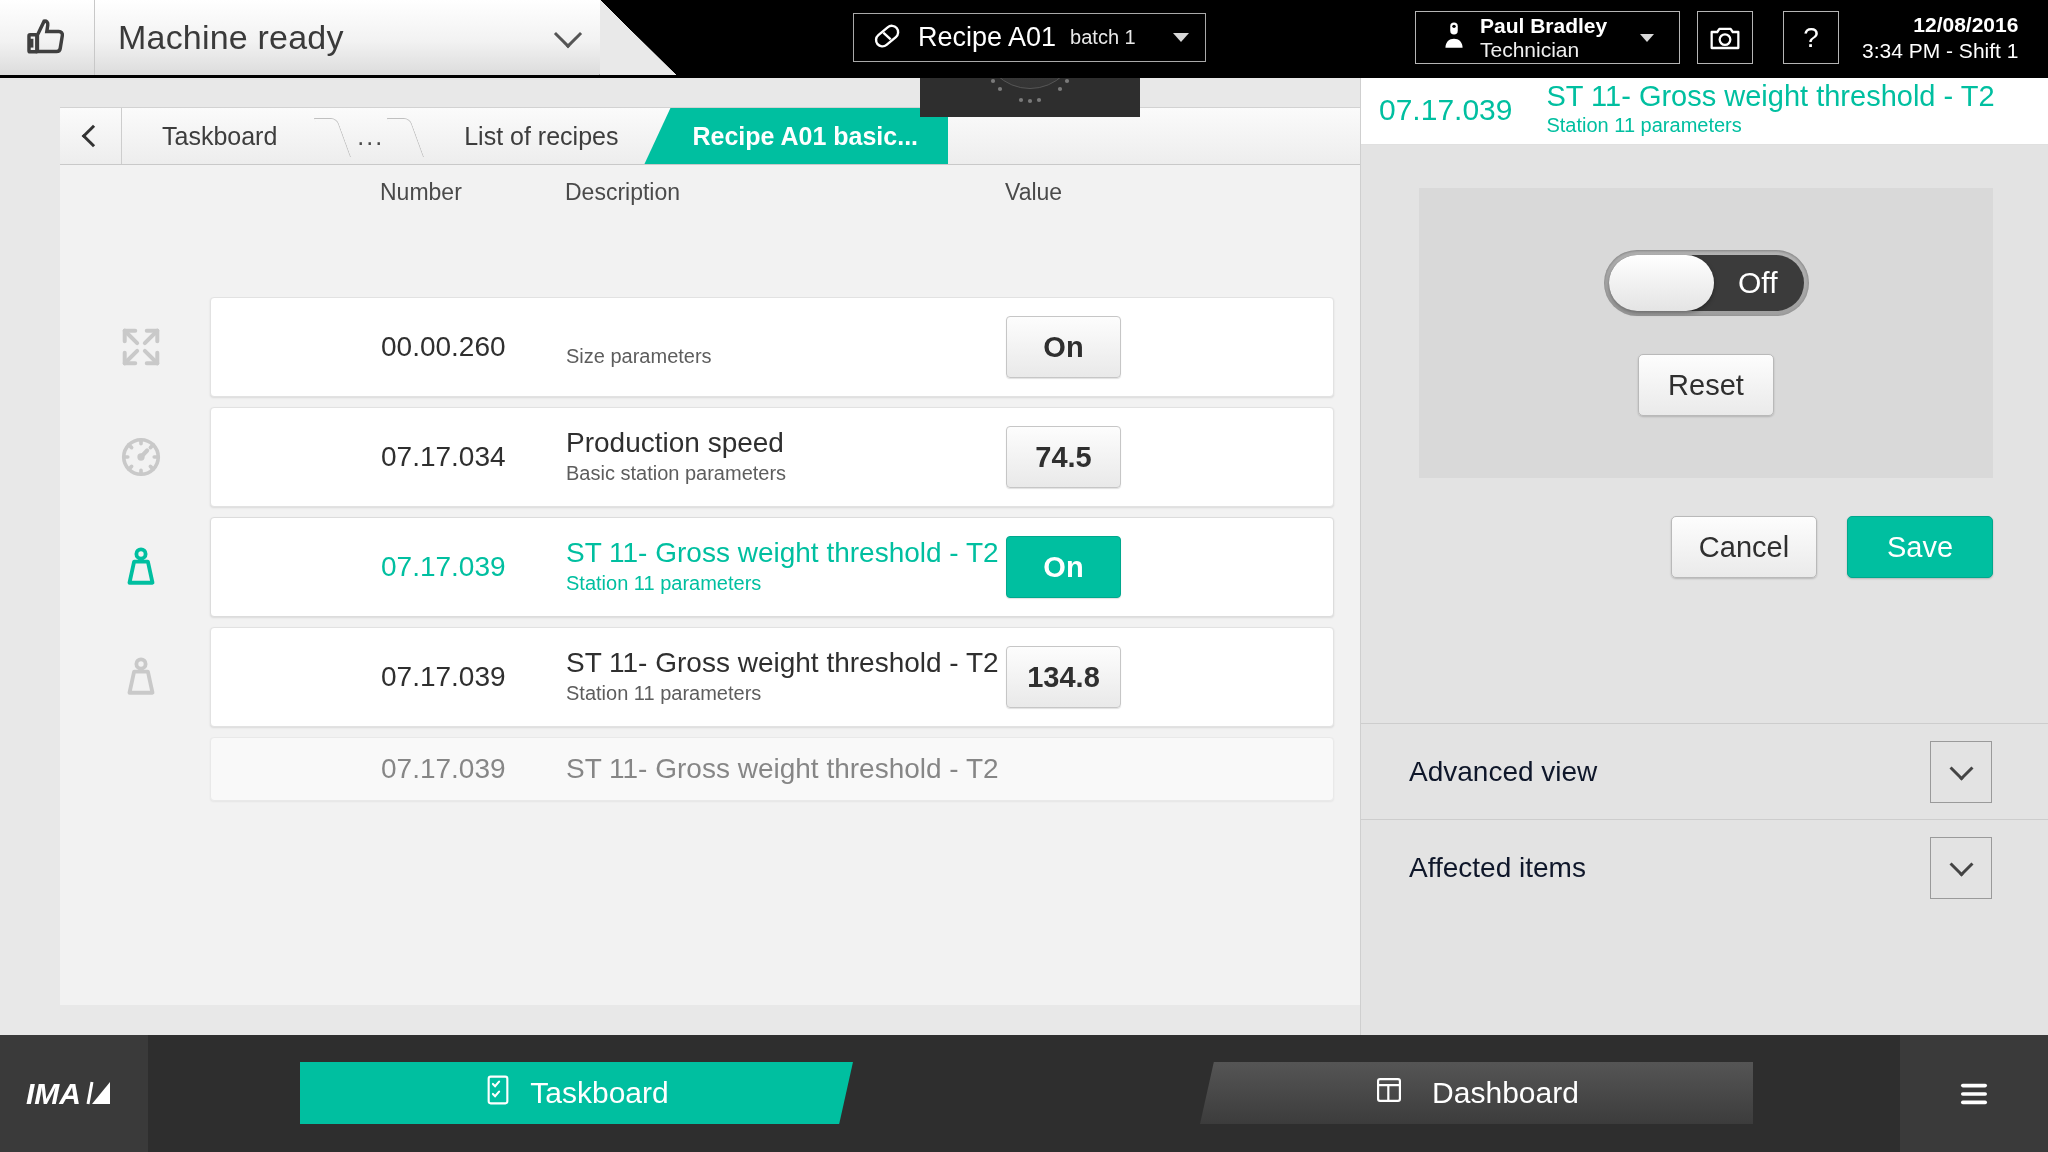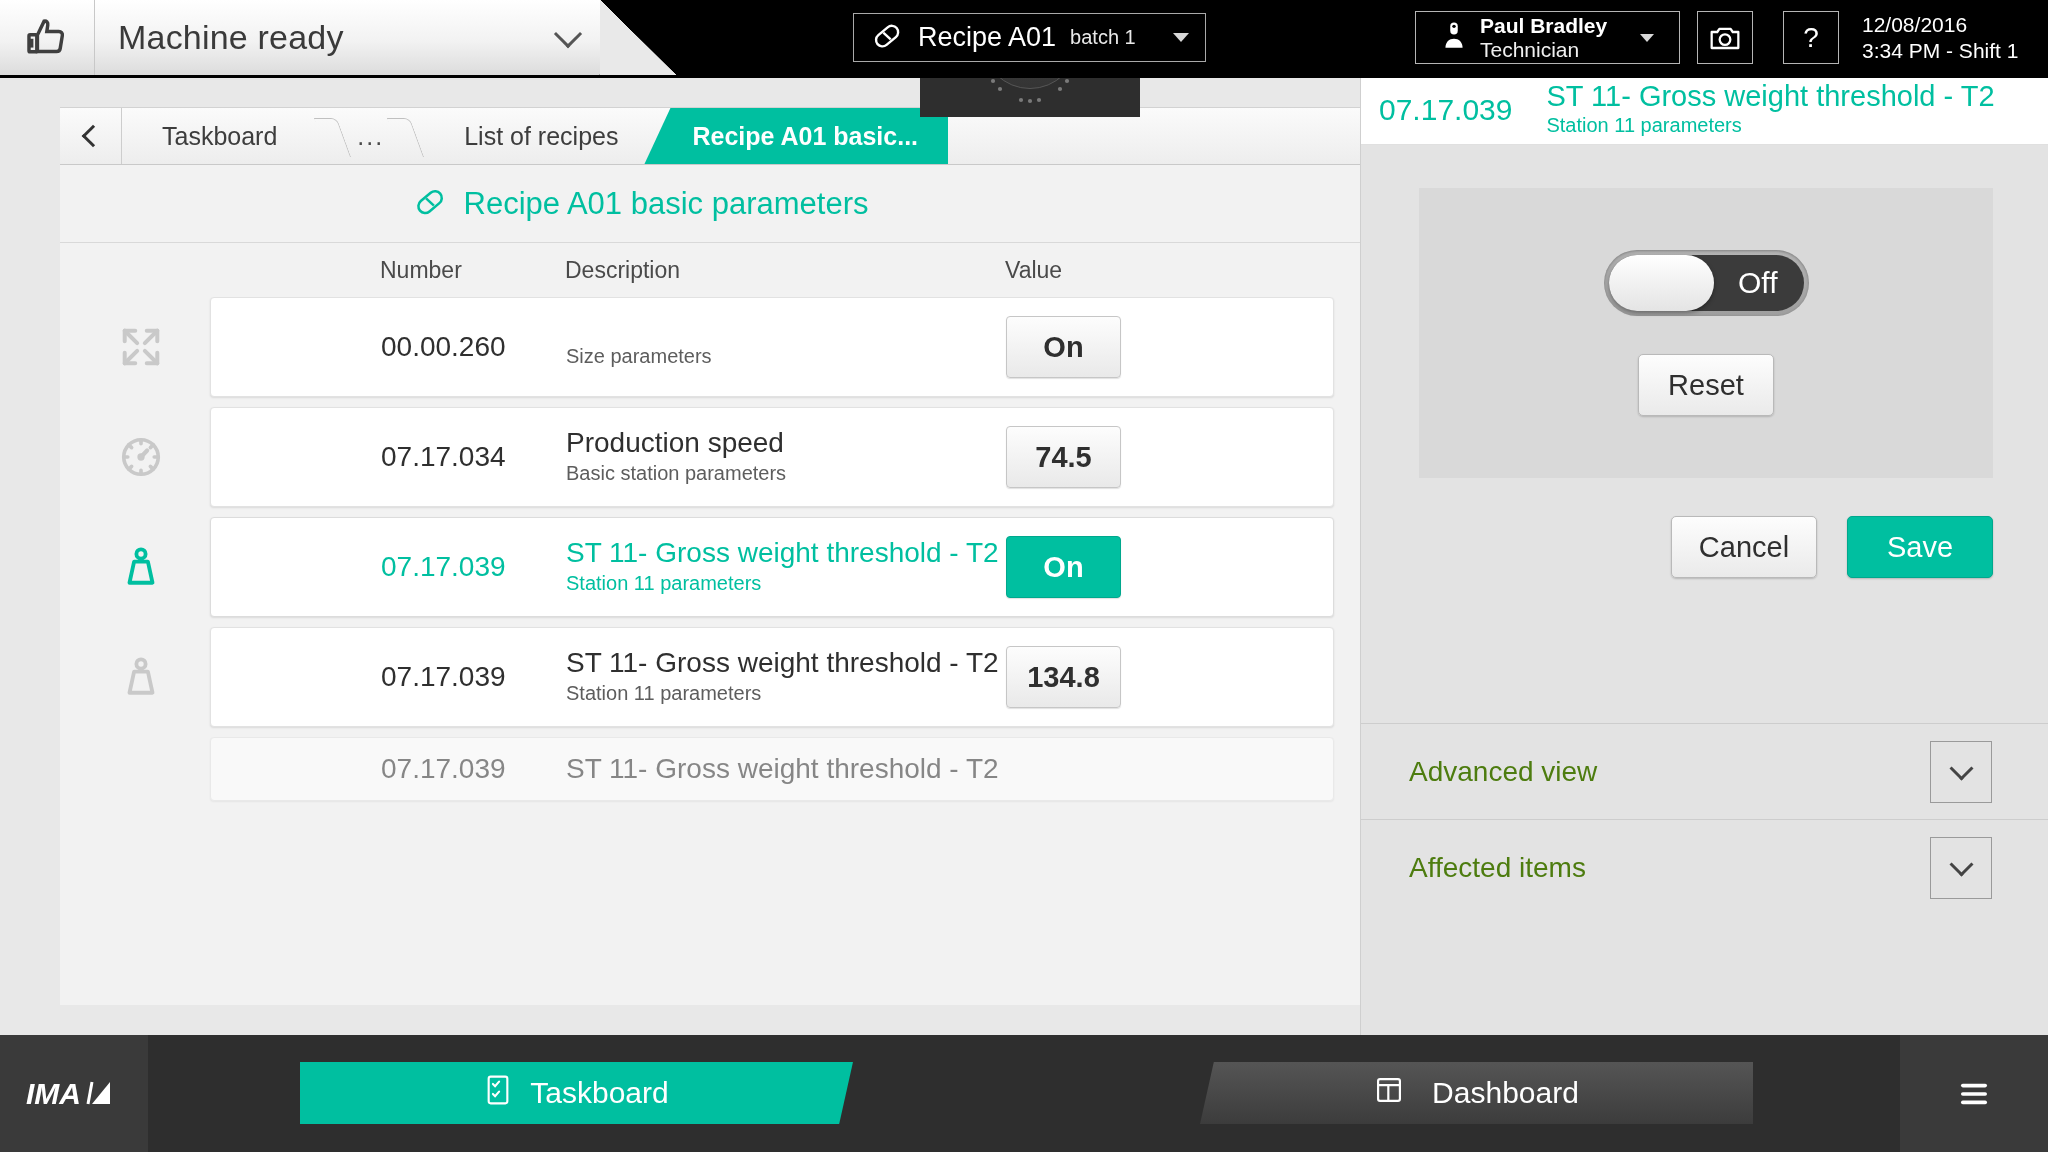--- a/index.html
+++ b/index.html
@@ -76,21 +76,21 @@
     display:flex; align-items:center; justify-content:center;
     color:#fff; font-size:28px;
   }
   #camera-btn { left:1697px; }
   #help-btn   { left:1783px; }
   #datetime {
     position:absolute; left:1862px; top:11px; height:53px;
     display:flex; flex-direction:column; justify-content:center;
     color:#fff;
   }
-  #datetime .d1 { font-size:21px; font-weight:normal; line-height:1.2; }
+  #datetime .d1 { font-size:21px; font-weight:bold; line-height:1.2;text-align:right; }
   #datetime .d2 { font-size:21px; line-height:1.2; }
 
   
   #main-area {
     position:absolute; left:0; top:75px; width:1360px; height:960px;
     background:#e8e8e8;
   }
   #breadcrumb-wrap {
     position:absolute; left:60px; top:32px; right:0; height:58px;
     background:linear-gradient(180deg,#fbfbfb,#ededed);
@@ -226,21 +226,21 @@
   }
   .act-btn {
     width:146px; height:62px; border-radius:5px; font-size:29px;
     box-shadow:0 1px 2px rgba(0,0,0,.2);
   }
   #cancel-btn { border:1px solid #b9b9b9; background:linear-gradient(180deg,#fdfdfd,#eaeaea); color:#2f2f2f; }
   #save-btn  { border:1px solid #00a88d; background:#00bfa0; color:#fff; }
   .accordion {
     margin-top:0; height:96px; border-top:1px solid #cdcdcd;
     display:flex; align-items:center; padding:0 56px 0 48px;
-    font-size:28px; color:#4d7c0f;
+    font-size:28px; color:#0f172a;
   }
   #acc-wrap { position:absolute; left:0; right:0; top:648px; }
   .accordion .acc-btn {
     margin-left:auto; width:62px; height:62px;
     border:1px solid #9a9a9a; background:transparent;
     display:flex; align-items:center; justify-content:center;
   }
   .chev-sm {
     width:17px;height:17px;border-right:3px solid #444;border-bottom:3px solid #444;
     transform:rotate(45deg); margin-top:-7px;
@@ -357,29 +357,20 @@
       </div>
     <div class="bc-item">Taskboard</div>
     <div class="bc-sep"></div>
     <div class="bc-dots">...</div>
     <div class="bc-sep"></div>
     <div class="bc-item">List of recipes</div>
     <div class="bc-item active">Recipe A01 basic...</div>
   </div>
 
   <div id="content-card">
-    <div id="page-title-row">
-      <span>
-        <svg width="36" height="36" viewBox="0 0 24 24" fill="none" stroke="#00bfa0" stroke-width="1.7">
-          <rect x="3.2" y="7.6" width="17.6" height="9" rx="4.5" transform="rotate(-40 12 12)"></rect>
-          <path d="M9.4 9.6 L14.6 14.4"></path>
-        </svg>
-      </span>
-      <span class="ptitle">Recipe A01 basic parameters</span>
-    </div>
 
     <div id="table-head">
       <span class="th-num">Number</span>
       <span class="th-desc">Description</span>
       <span class="th-val">Value</span>
     </div>
 
     <div id="rows-area">
 
       <div class="row">

